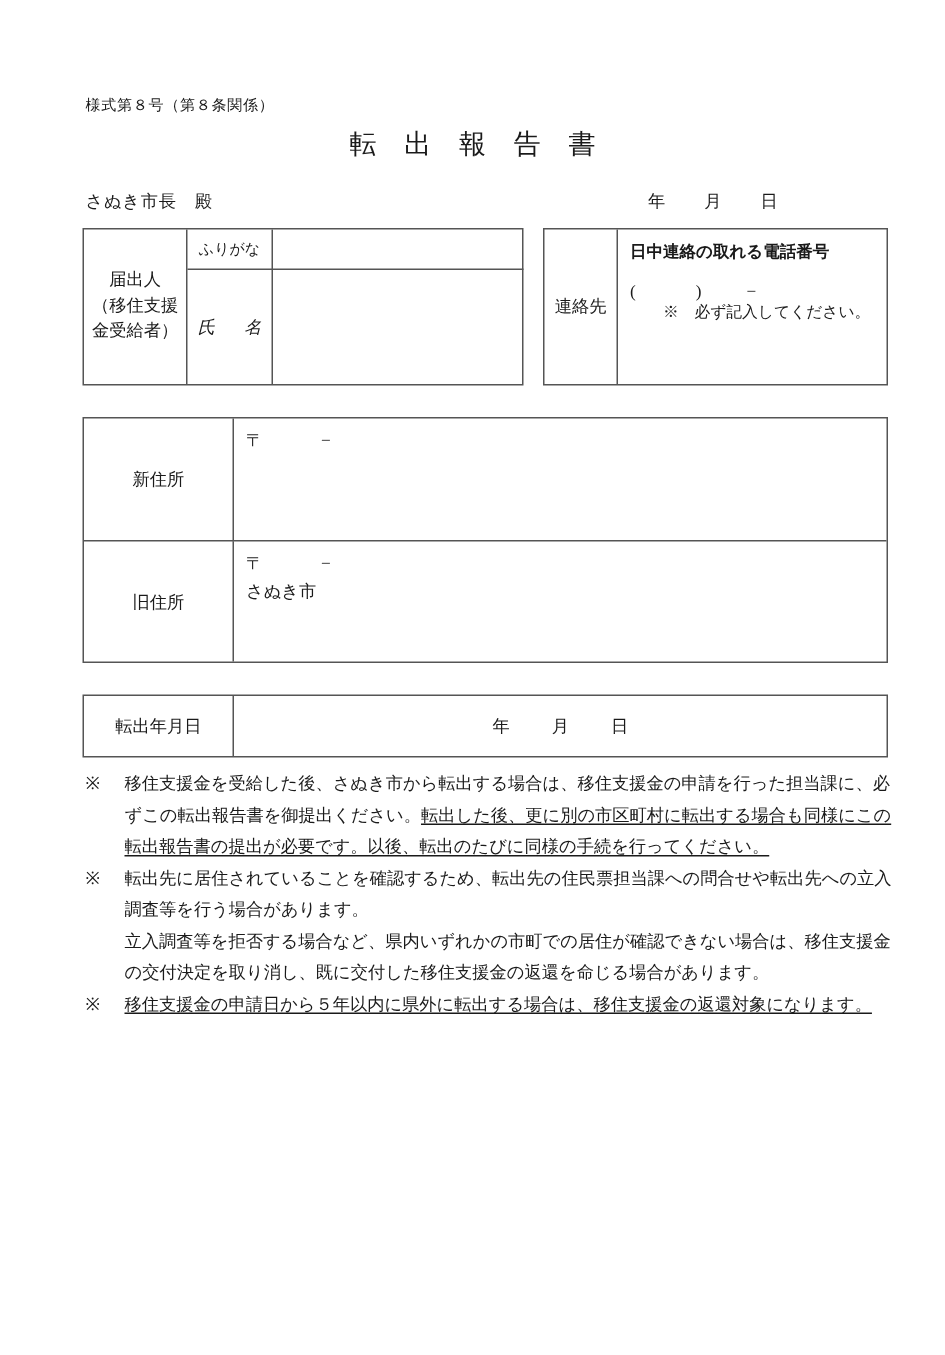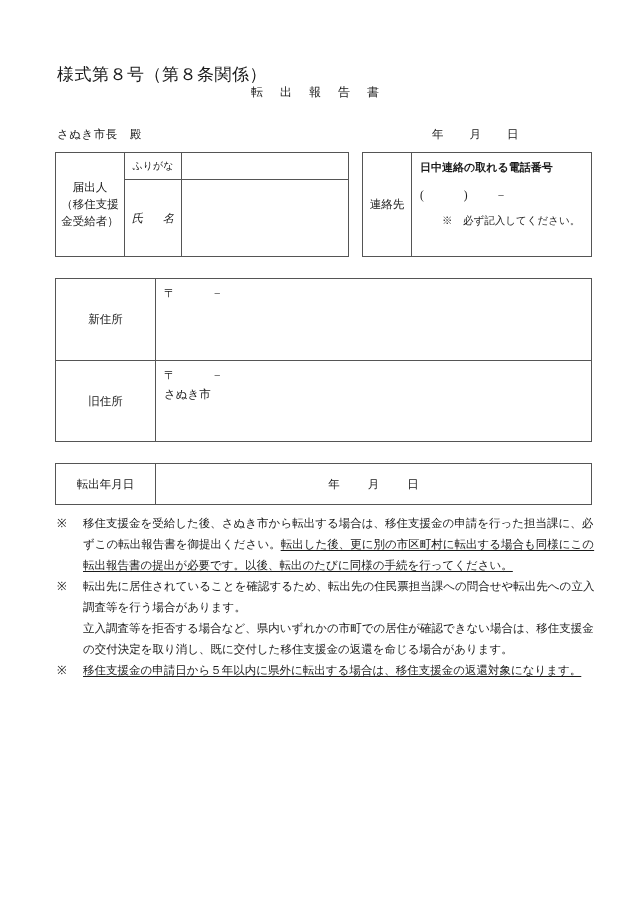--- a/index.html
+++ b/index.html
@@ -19,31 +19,31 @@
     position: absolute;
     inset: 0;
     background: #ffffff;
   }
 
   
   .form-no {
     position: absolute;
     left: 57px;
     top: 63px;
-    font-size: 17px;
+    font-size: 10px;
     letter-spacing: 0.5px;
     white-space: nowrap;
   }
   .doc-title {
     position: absolute;
     left: 0;
     right: 0;
     top: 84px;
     text-align: center;
-    font-size: 12px;
+    font-size: 18px;
     letter-spacing: 7px;
     padding-left: 7px;
     white-space: nowrap;
   }
   .addressee {
     position: absolute;
     left: 57px;
     top: 127px;
     font-size: 11.5px;
     letter-spacing: 0.5px;
@@ -147,21 +147,21 @@
 
   <div class="tbl" style="left:362px; top:152px; width:230px; height:105px;">
     <div class="cell ctr bd-r" style="left:0; top:0; width:49px; height:103px;">
       <span>連絡先</span>
     </div>
     <div class="cell top-lft" style="left:49px; top:0; width:179px; height:103px; padding:7px 0 0 8px; display:block;">
       <div style="font-size:11px; white-space:nowrap;font-weight:bold;">日中連絡の取れる電話番号</div>
       <div class="tel-row" style="margin-top:14px; font-size:11.5px;">
         <span>(</span><span class="g1"></span><span>)</span><span class="g2"></span><span>−</span>
       </div>
-      <div style="margin-top:13px; font-size:10.5px; padding-left:22px; white-space:nowrap;">※　必ず記入してください。</div>
+      <div style="font-size:10.5px; padding-left:22px; white-space:nowrap;">※　必ず記入してください。</div>
     </div>
   </div>
 
   <div class="tbl" style="left:55px; top:278px; width:537px; height:164px;">
 
     <div class="cell ctr bd-r bd-b" style="left:0; top:0; width:100px; height:82px;">
       <span>新住所</span>
     </div>
     <div class="cell top-lft bd-b" style="left:100px; top:0; width:435px; height:82px; padding:7px 0 0 8px; display:block;">
       <div style="letter-spacing:1px;">〒　　　−</div>

